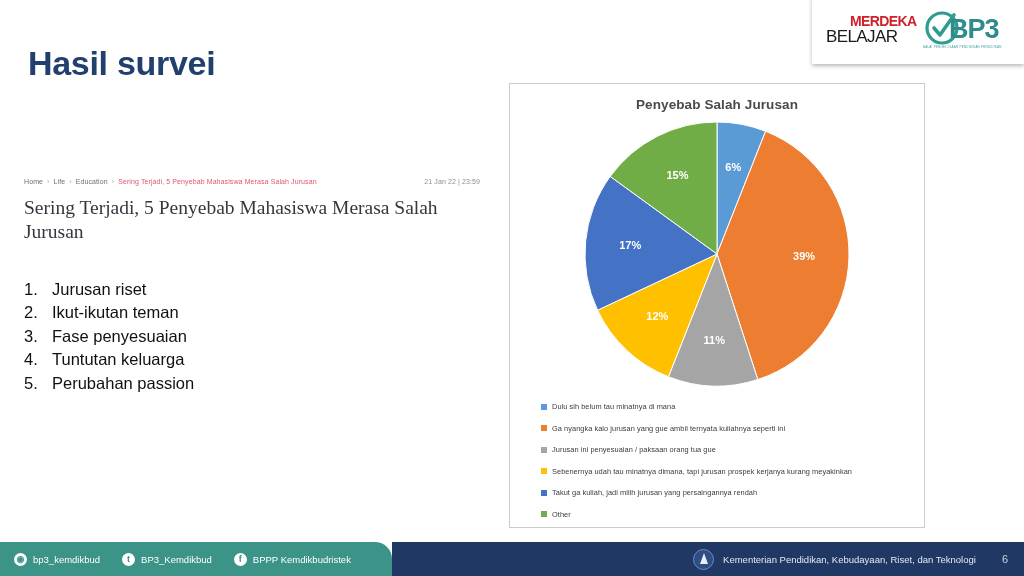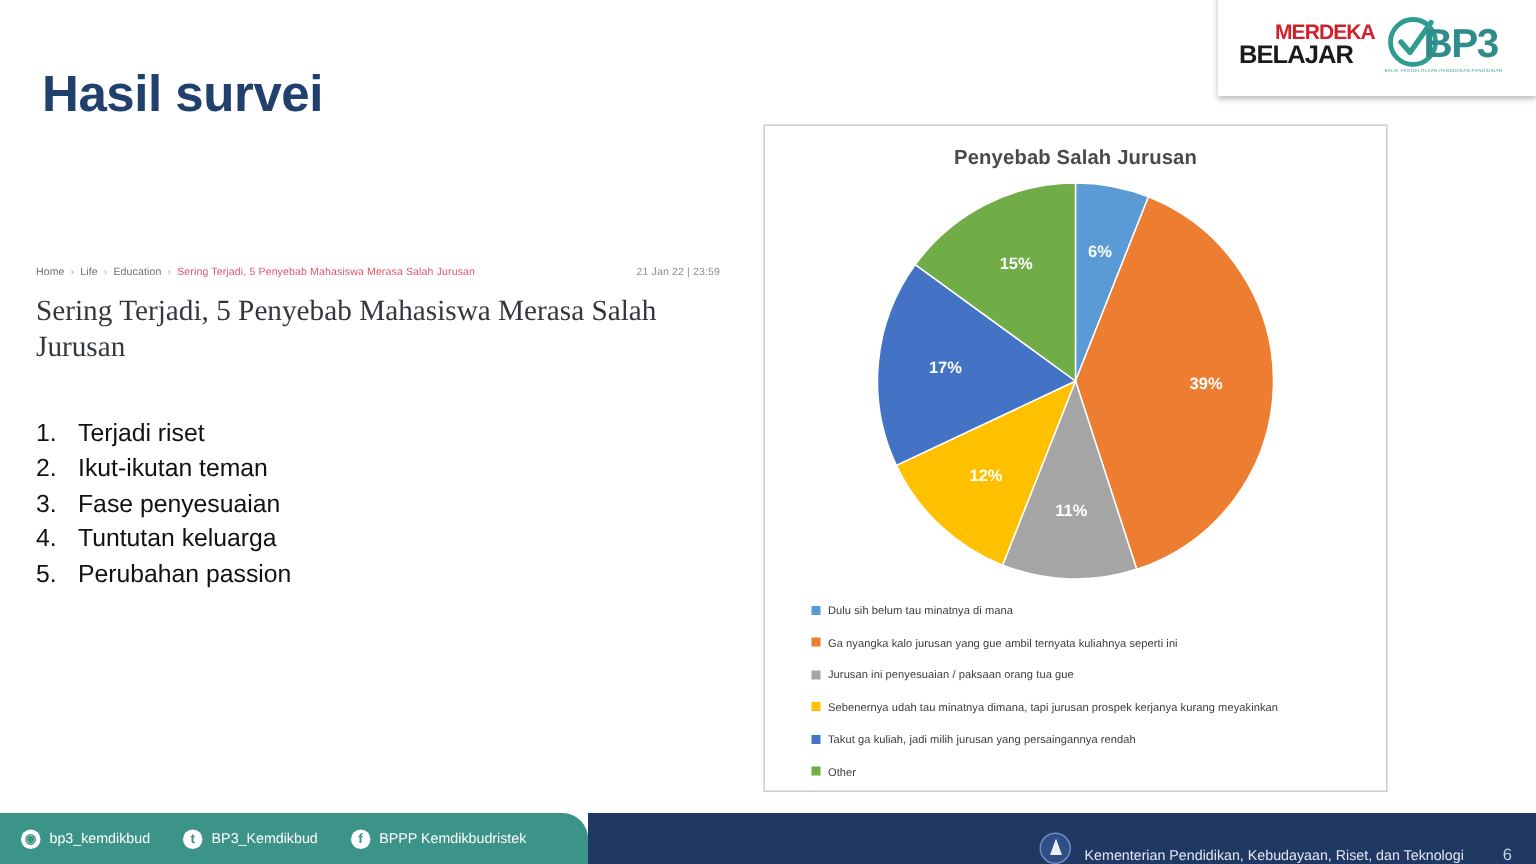--- a/index.html
+++ b/index.html
@@ -56,21 +56,21 @@
     display: block;
     font-size: 14px;
     font-weight: bold;
     color: #D0202A;
     letter-spacing: -0.6px;
     margin-left: 24px;
   }
   #merdeka-logo .l2 {
     display: block;
     font-size: 17px;
-    font-weight: bold;
+    font-weight: normal;
     color: #1A1A1A;
     letter-spacing: -0.6px;
   }
   #bp3-logo {
     position: absolute;
     left: 105px;
     top: 6px;
     width: 100px;
     height: 56px;
   }
@@ -256,21 +256,21 @@
     color: #ffffff;
   }
   #footer-ministry {
     position: absolute;
     left: 392px;
     top: 0;
     right: 0;
     height: 34px;
     background: #1F3864;
     display: flex;
-    align-items: flex-end;
+    align-items: center;
     justify-content: flex-end;
     padding-right: 16px;
     box-sizing: border-box;
   }
   #footer-ministry .seal {
     width: 19px;
     height: 19px;
     border-radius: 50%;
     background: #2E4E85;
     border: 1px solid #6F8BC0;
@@ -331,21 +331,21 @@
     <span class="current">Sering Terjadi, 5 Penyebab Mahasiswa Merasa Salah Jurusan</span>
     <span class="spacer"></span>
     <span class="stamp">21 Jan 22 | 23:59</span>
   </div>
   <div id="article-headline">Sering Terjadi, 5 Penyebab Mahasiswa Merasa Salah Jurusan</div>
 </div>
 
 <ol id="cause-list">
   <li>
     <span class="num">1.</span>
-    <span>Terjadi riset</span>
+    <span>Jurusan riset</span>
   </li>
   <li>
     <span class="num">2.</span>
     <span>Ikut-ikutan teman</span>
   </li>
   <li>
     <span class="num">3.</span>
     <span>Fase penyesuaian</span>
   </li>
   <li>

